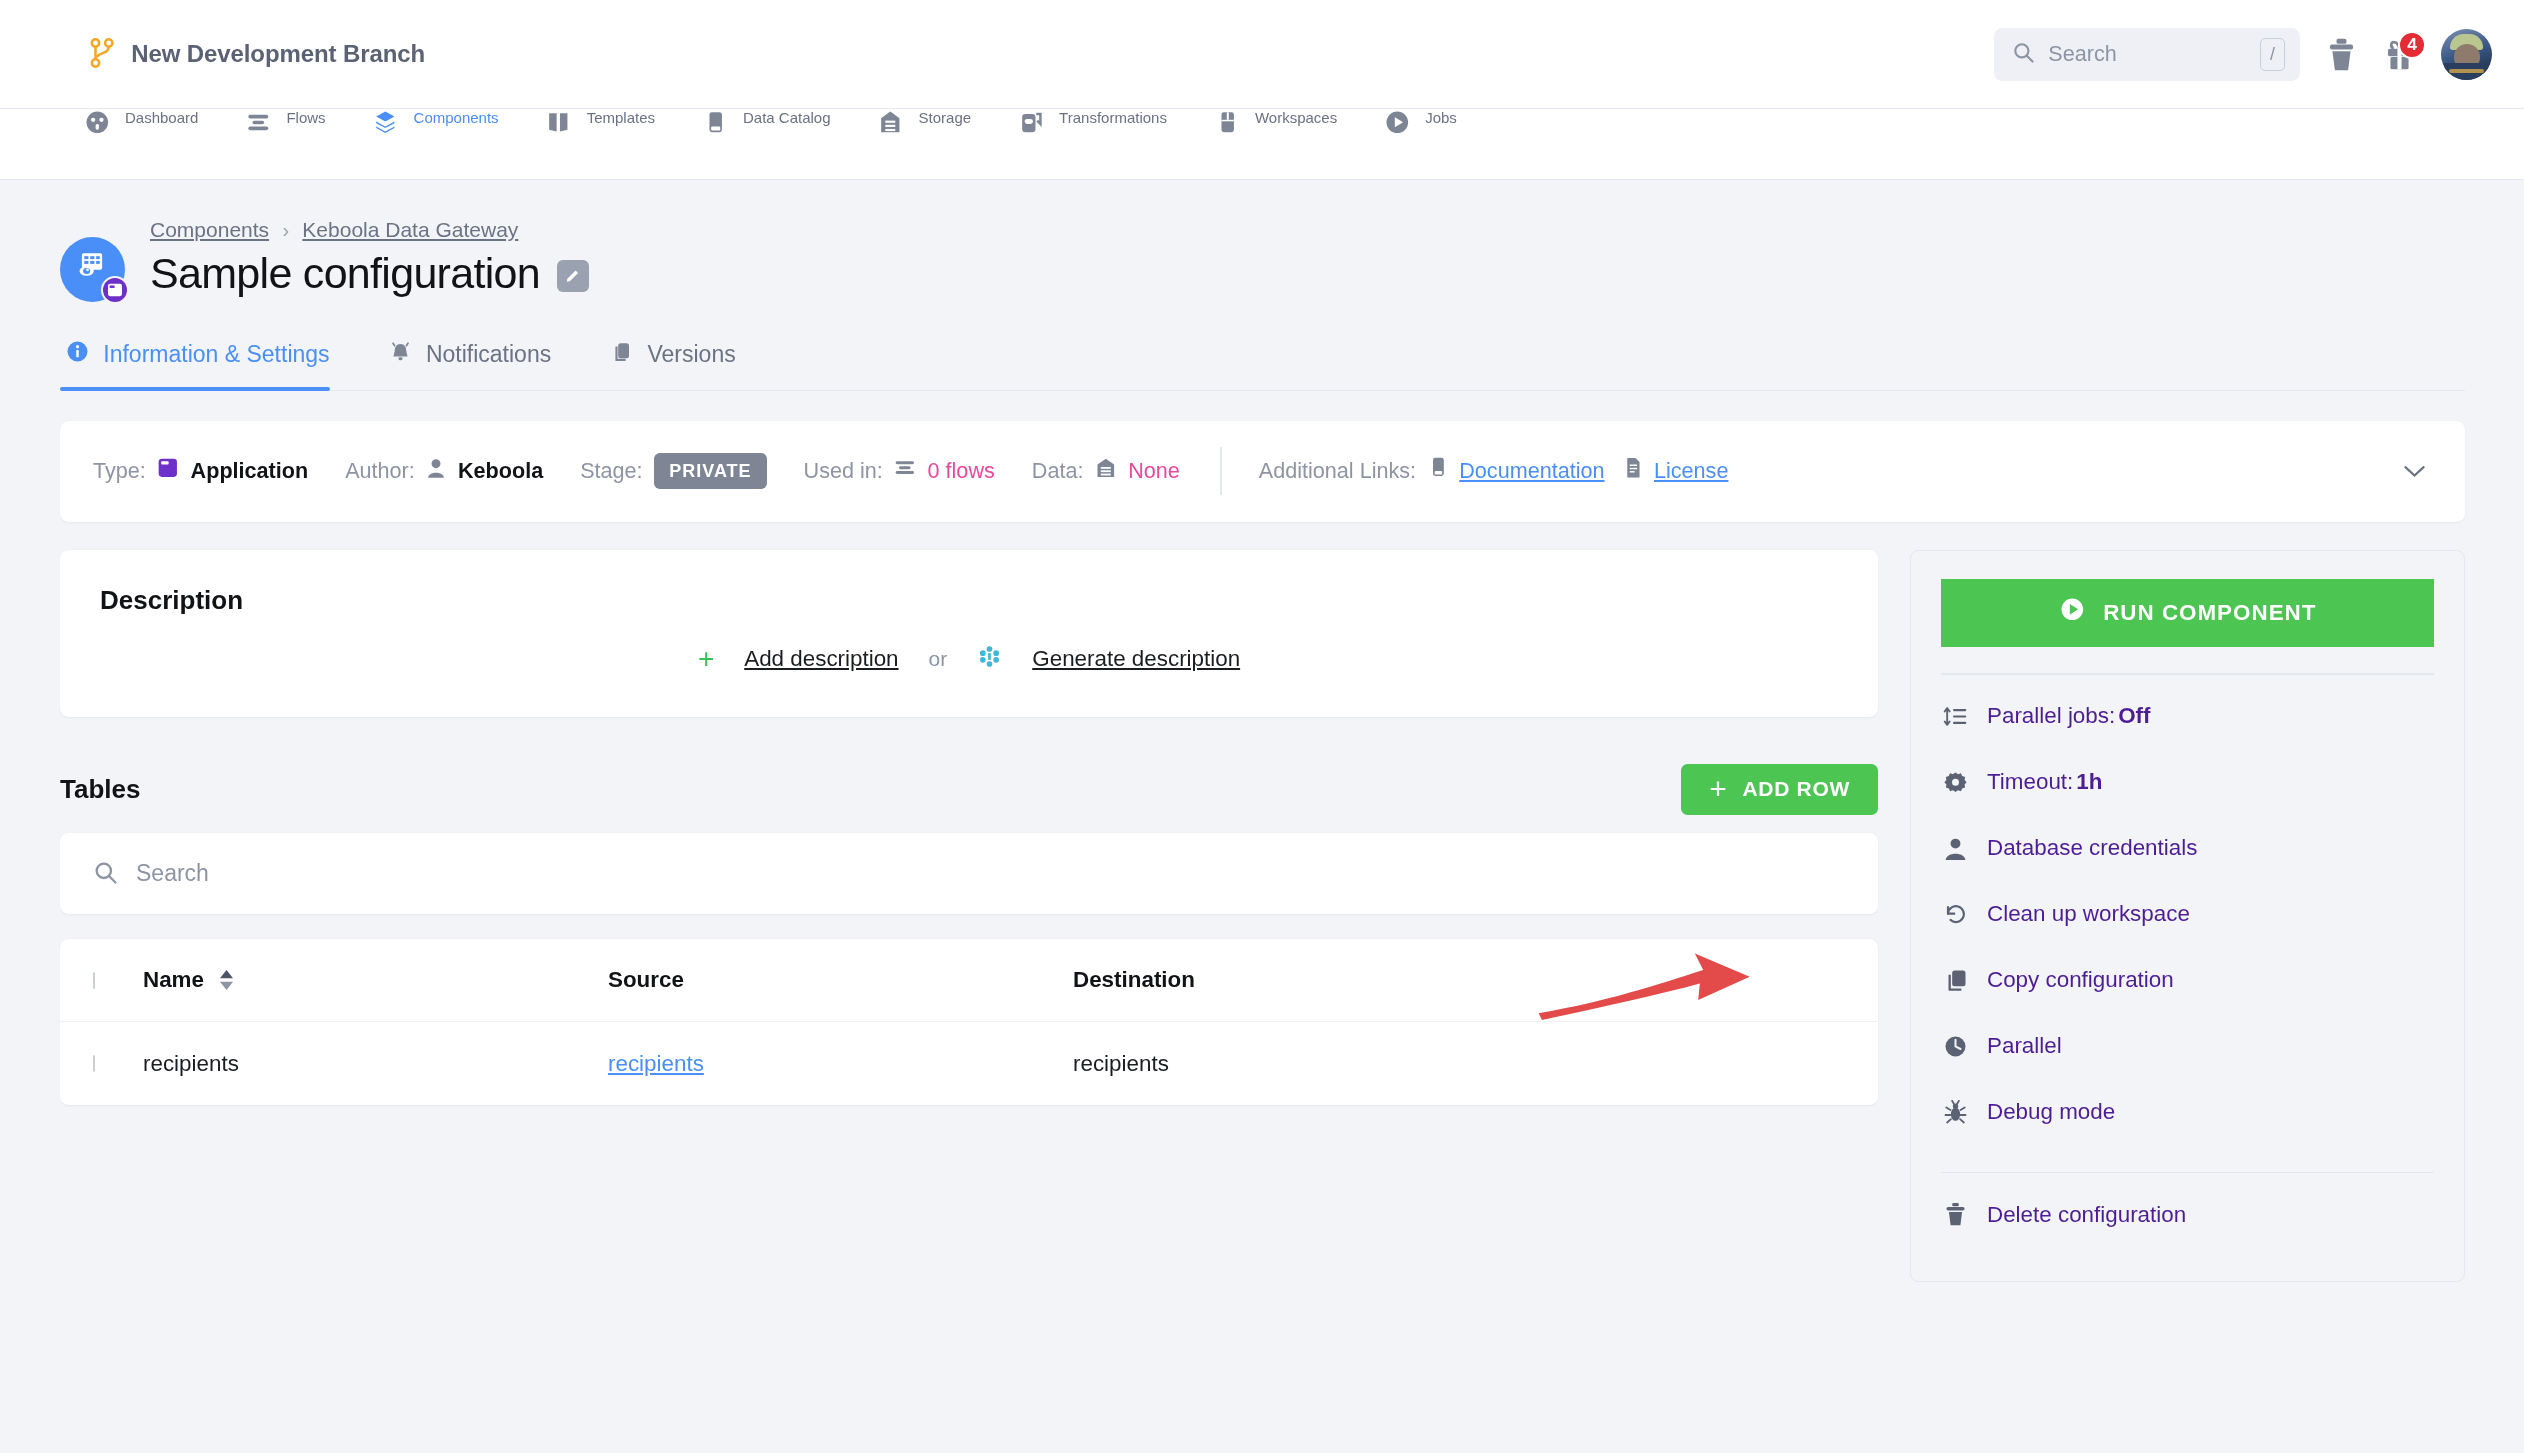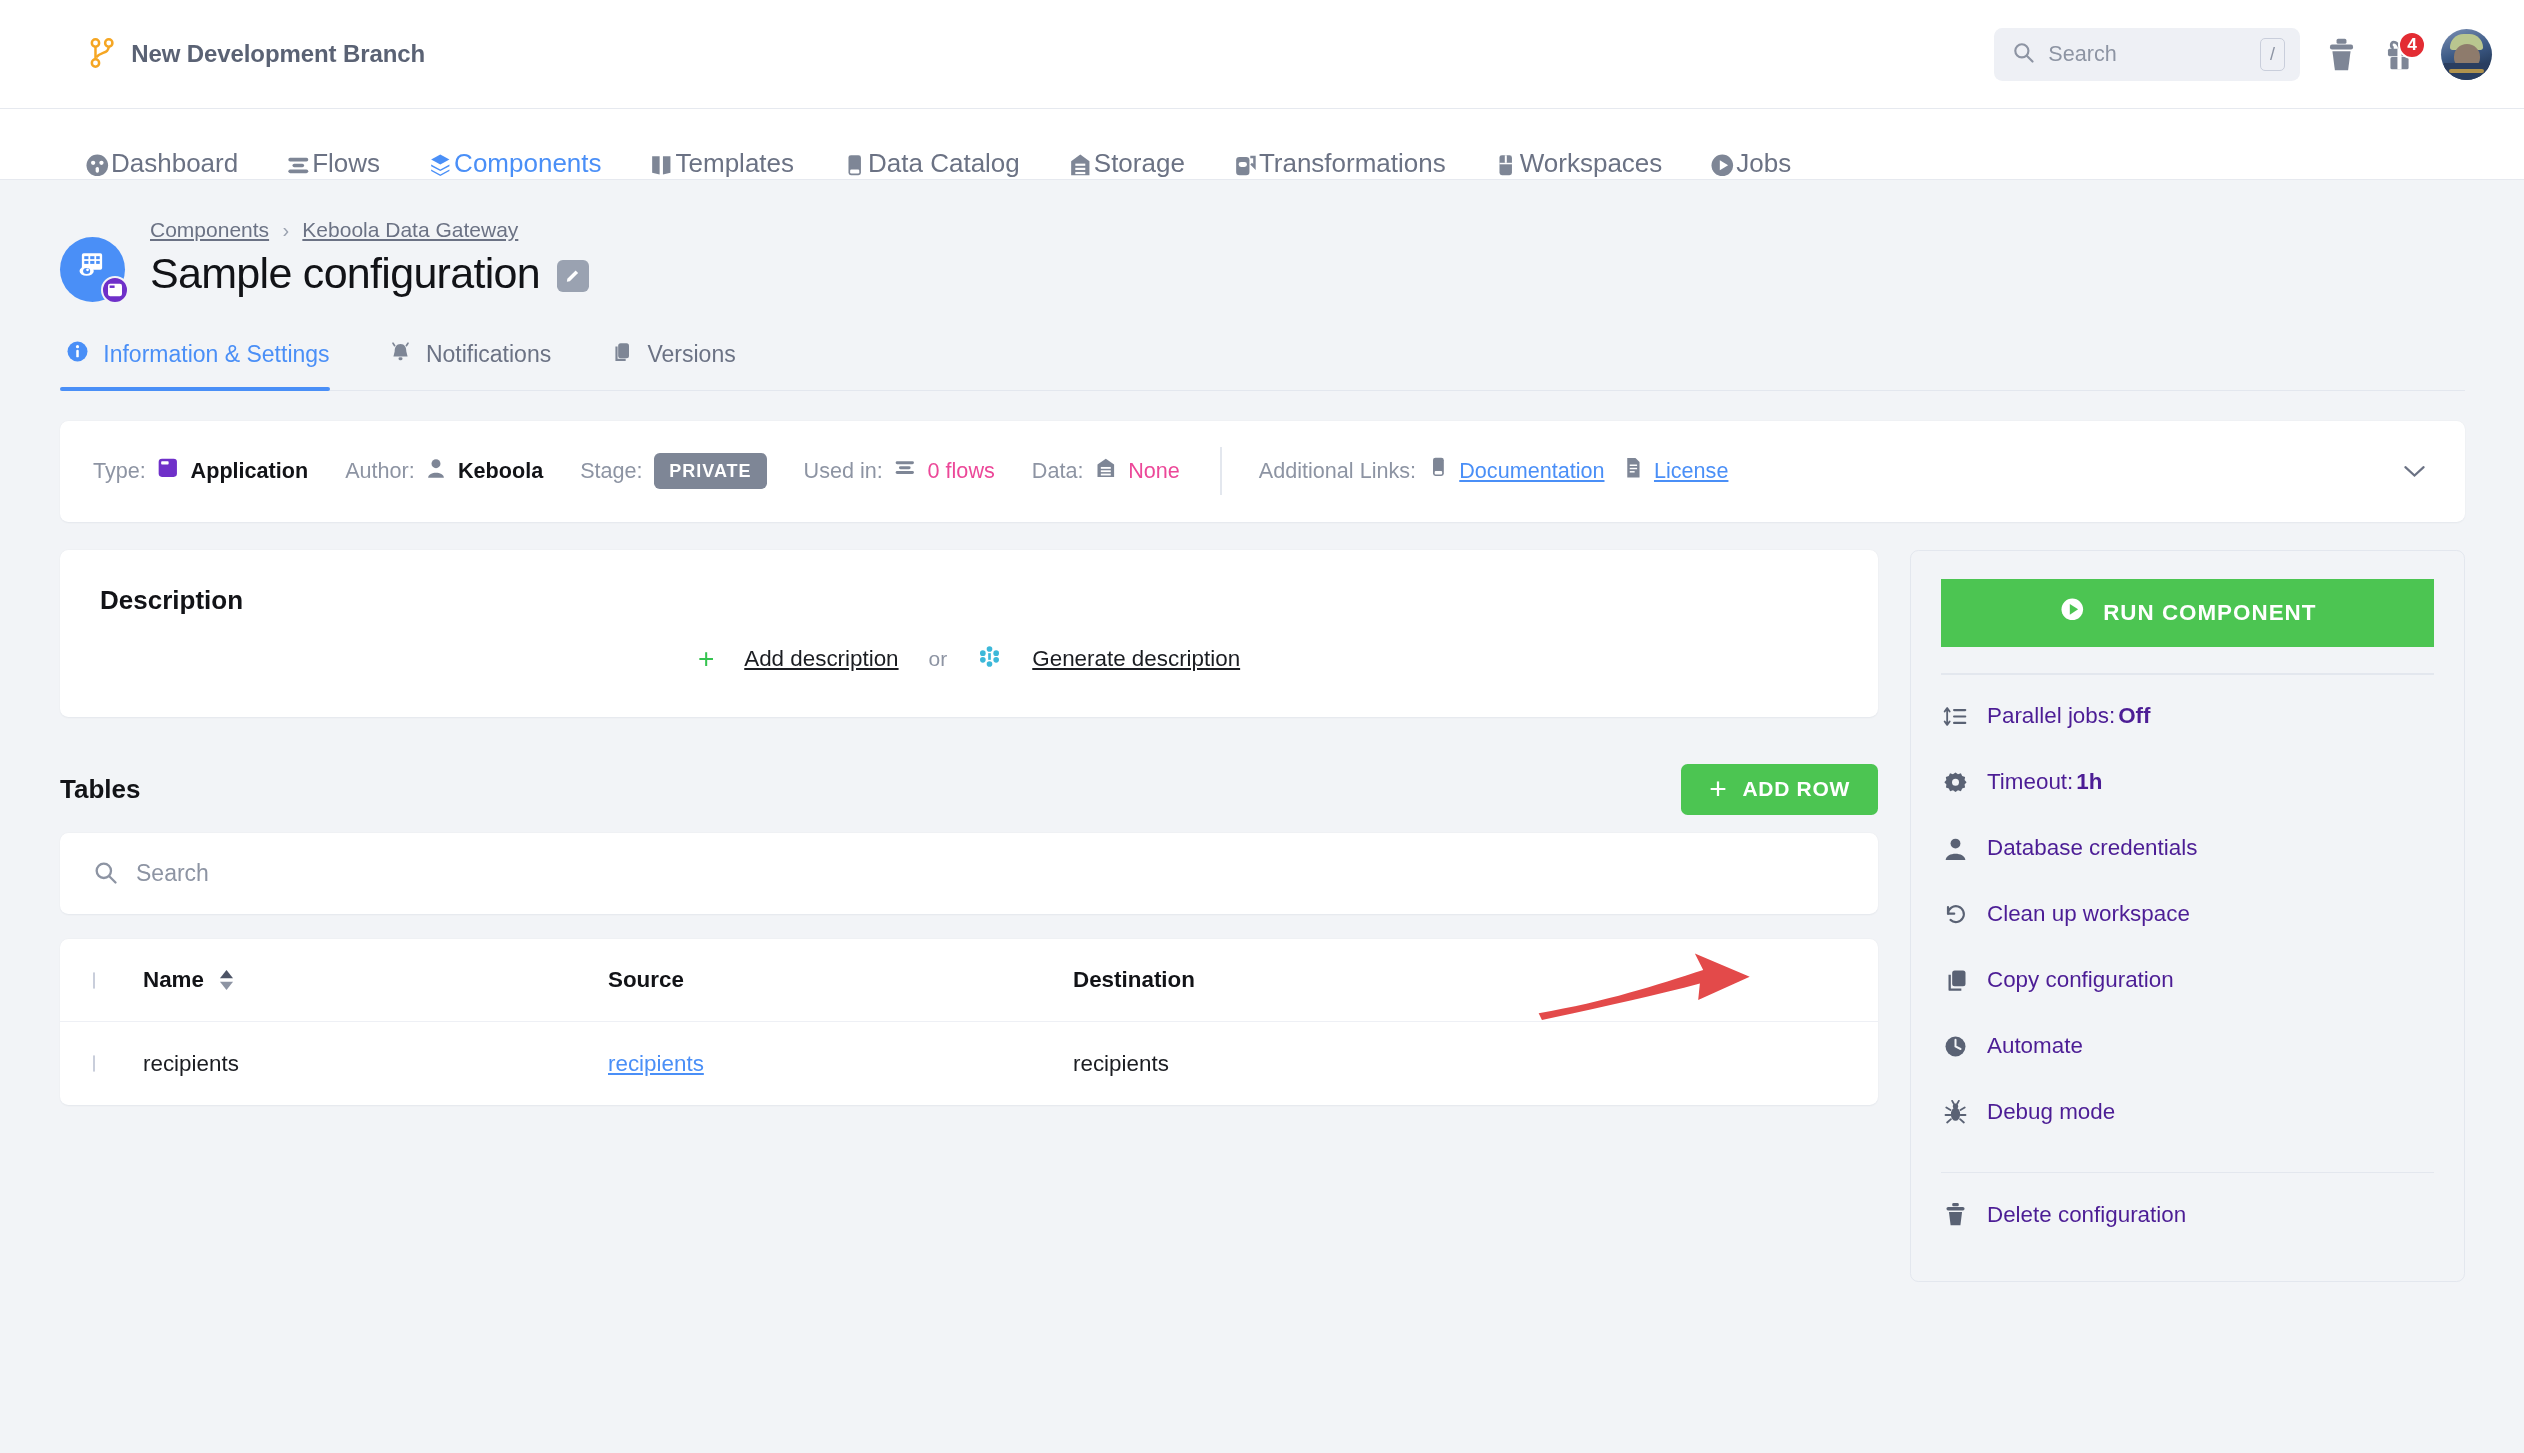--- a/index.html
+++ b/index.html
@@ -69,23 +69,23 @@
   .avatar .spark { position:absolute; bottom:6.6px; left:8.3px; width:35px; height:4.2px; background:#c9a24a; opacity:.85; border-radius:2.5px;}
 
   
   .mainnav {
     height: 71px; background: #fff;
     display: flex; align-items: center;
     padding: 0 0 0 60px; gap: 0;
     border-bottom: 0.8px solid #e6e9ef;
   }
   .navitem {
-    display: flex; align-items: flex-end; 
+    display: flex; align-items: flex-start; gap: 14px;
     padding: 0 23px; height: 100%;
-    font-size: 26px; color: #6b7284; cursor: pointer;
+    font-size: 15px; color: #6b7284; cursor: pointer;
     white-space: nowrap;
   }
   .navitem.active { color: #4a8ff7; }
   .navitem .nicon { display: flex; align-items: center; justify-content: center; width: 28px; }
 
   
   .page { padding: 0 60px; }
 
   .title-block {
     display: flex; align-items: flex-start; gap: 25px;
@@ -668,21 +668,21 @@
           <span>Copy configuration</span>
         </div>
 
         <div class="side-item">
           <span class="sicon">
             <svg width="25" height="25" viewBox="0 0 30 30">
                 <circle cx="15" cy="15" r="12" fill="#5a6274"></circle>
                 <path d="M15 7 L15 15 L21 18" stroke="#f2f4f7" stroke-width="2.4" fill="none" stroke-linecap="round"></path>
               </svg>
           </span>
-          <span>Automate</span>
+          <span>Parallel</span>
         </div>
 
         <div class="side-item">
           <span class="sicon">
             <svg width="25" height="25" viewBox="0 0 30 30">
               <ellipse cx="15" cy="17" rx="5.5" ry="8" fill="#5a6274"></ellipse>
               <circle cx="15" cy="7.5" r="3.2" fill="#5a6274"></circle>
               <path d="M9 12 L4 9 M21 12 L26 9 M9 18 L3 18 M21 18 L27 18 M9.5 23 L5 27 M20.5 23 L25 27 M13 4.5 L11 1 M17 4.5 L19 1" stroke="#5a6274" stroke-width="2.2" stroke-linecap="round"></path>
             </svg>
           </span>

